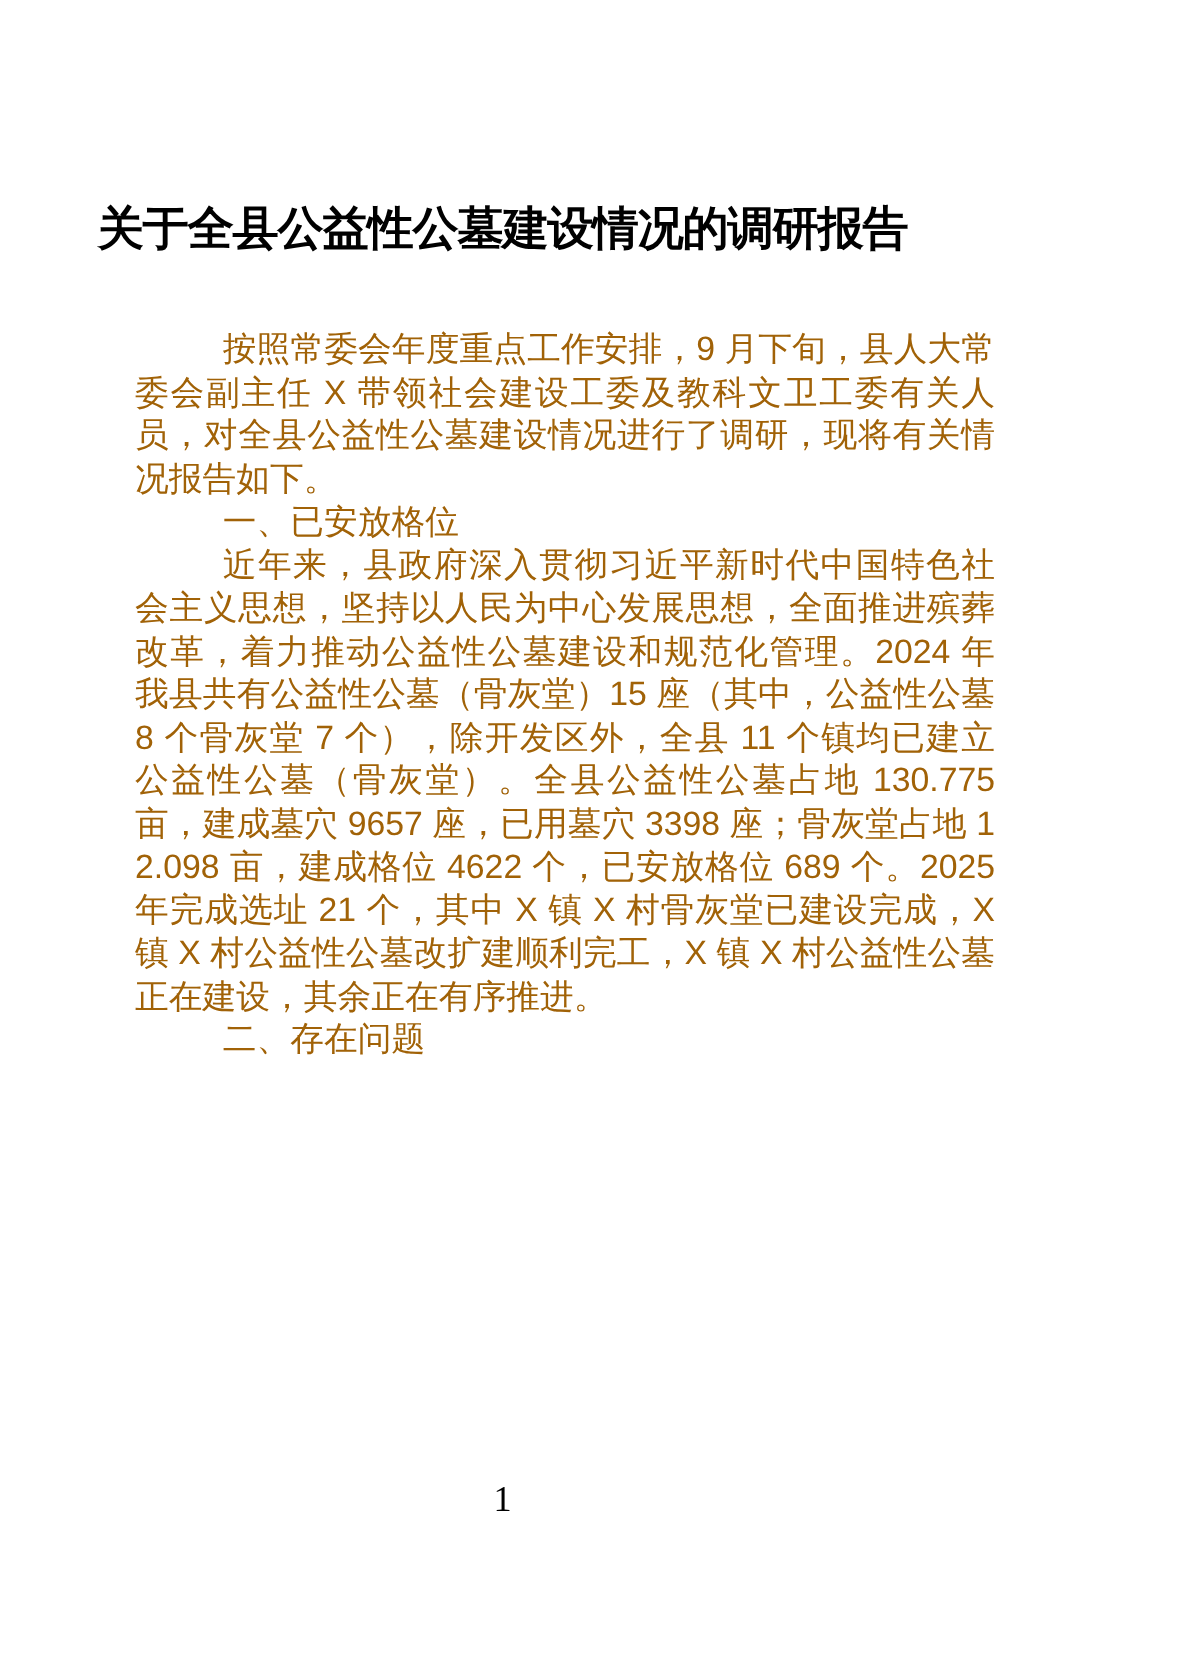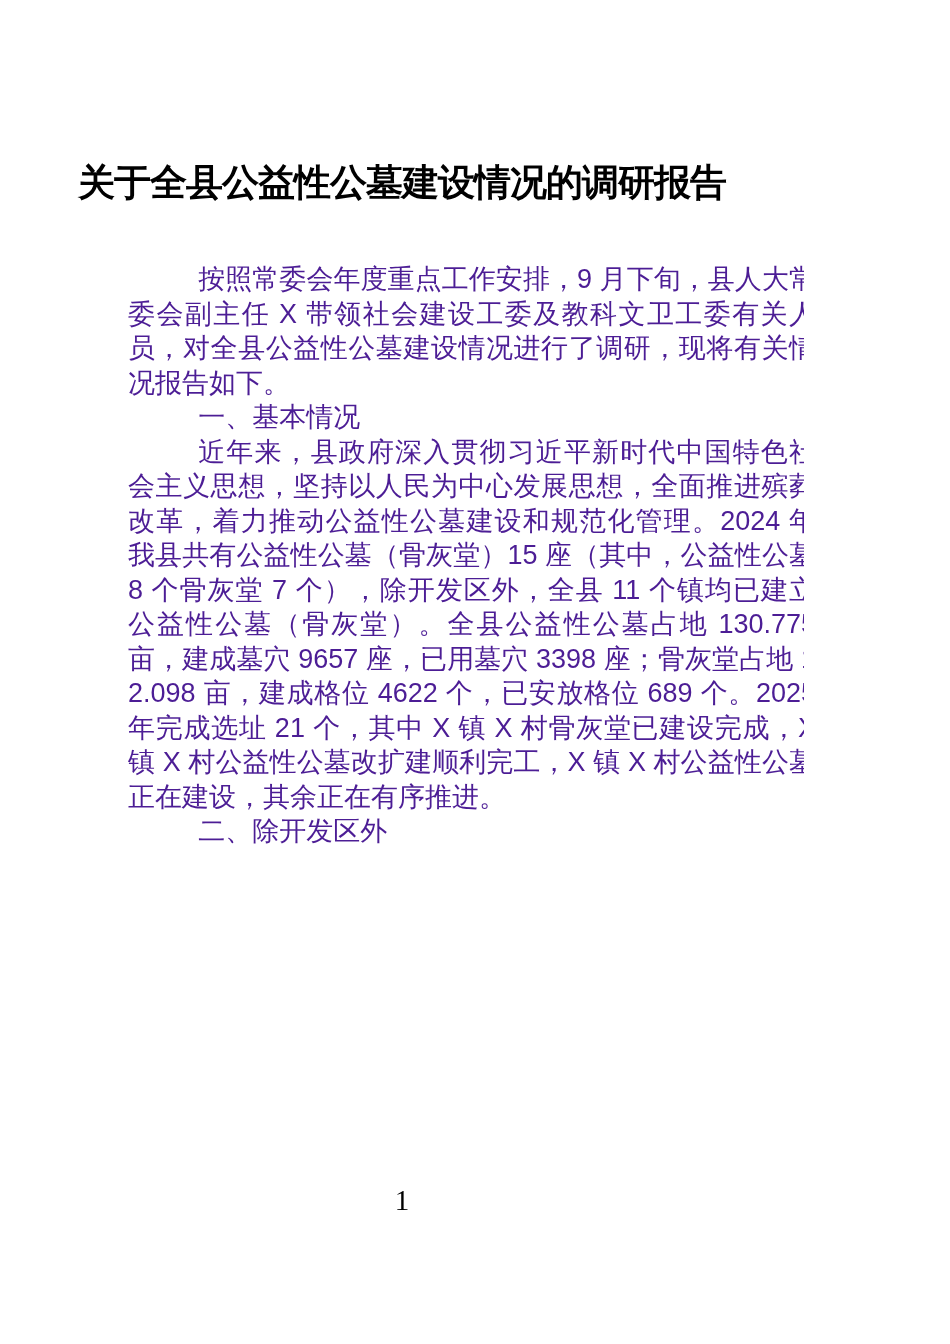--- a/index.html
+++ b/index.html
@@ -25,27 +25,27 @@
     text-align: center;
     font-size: 37px;
     font-weight: bold;
     letter-spacing: -1px;
     line-height: 1.25;
     color: #000000;
   }
   .doc-body {
     position: absolute;
     top: 262px;
-    left: 128px;
+    left: 108px;
     width: 688px;
     font-size: 27px;
     line-height: 34.5px;
     text-align: justify;
     text-justify: inter-ideograph;
-    color: #4c1d95;
+    color: #a16207;
   }
   .doc-body p {
     margin: 0;
     padding: 0;
     text-indent: 2.6em;
     word-break: break-all;
   }
   .page-num {
     position: absolute;
     top: 1184px;
@@ -59,20 +59,20 @@
 </style>
 </head>
 <body>
 
 <div class="page">
 
   <h1 class="doc-title">关于全县公益性公墓建设情况的调研报告</h1>
 
   <div class="doc-body">
     <p>按照常委会年度重点工作安排，9 月下旬，县人大常委会副主任 X 带领社会建设工委及教科文卫工委有关人员，对全县公益性公墓建设情况进行了调研，现将有关情况报告如下。</p>
-    <p>一、基本情况</p>
+    <p>一、已安放格位</p>
     <p>近年来，县政府深入贯彻习近平新时代中国特色社会主义思想，坚持以人民为中心发展思想，全面推进殡葬改革，着力推动公益性公墓建设和规范化管理。2024 年我县共有公益性公墓（骨灰堂）15 座（其中，公益性公墓 8 个骨灰堂 7 个），除开发区外，全县 11 个镇均已建立公益性公墓（骨灰堂）。全县公益性公墓占地 130.775 亩，建成墓穴 9657 座，已用墓穴 3398 座；骨灰堂占地 12.098 亩，建成格位 4622 个，已安放格位 689 个。2025 年完成选址 21 个，其中 X 镇 X 村骨灰堂已建设完成，X 镇 X 村公益性公墓改扩建顺利完工，X 镇 X 村公益性公墓正在建设，其余正在有序推进。</p>
-    <p>二、除开发区外</p>
+    <p>二、存在问题</p>
   </div>
 
   <div class="page-num">1</div>
 
 </div>
 
 </body></html>

